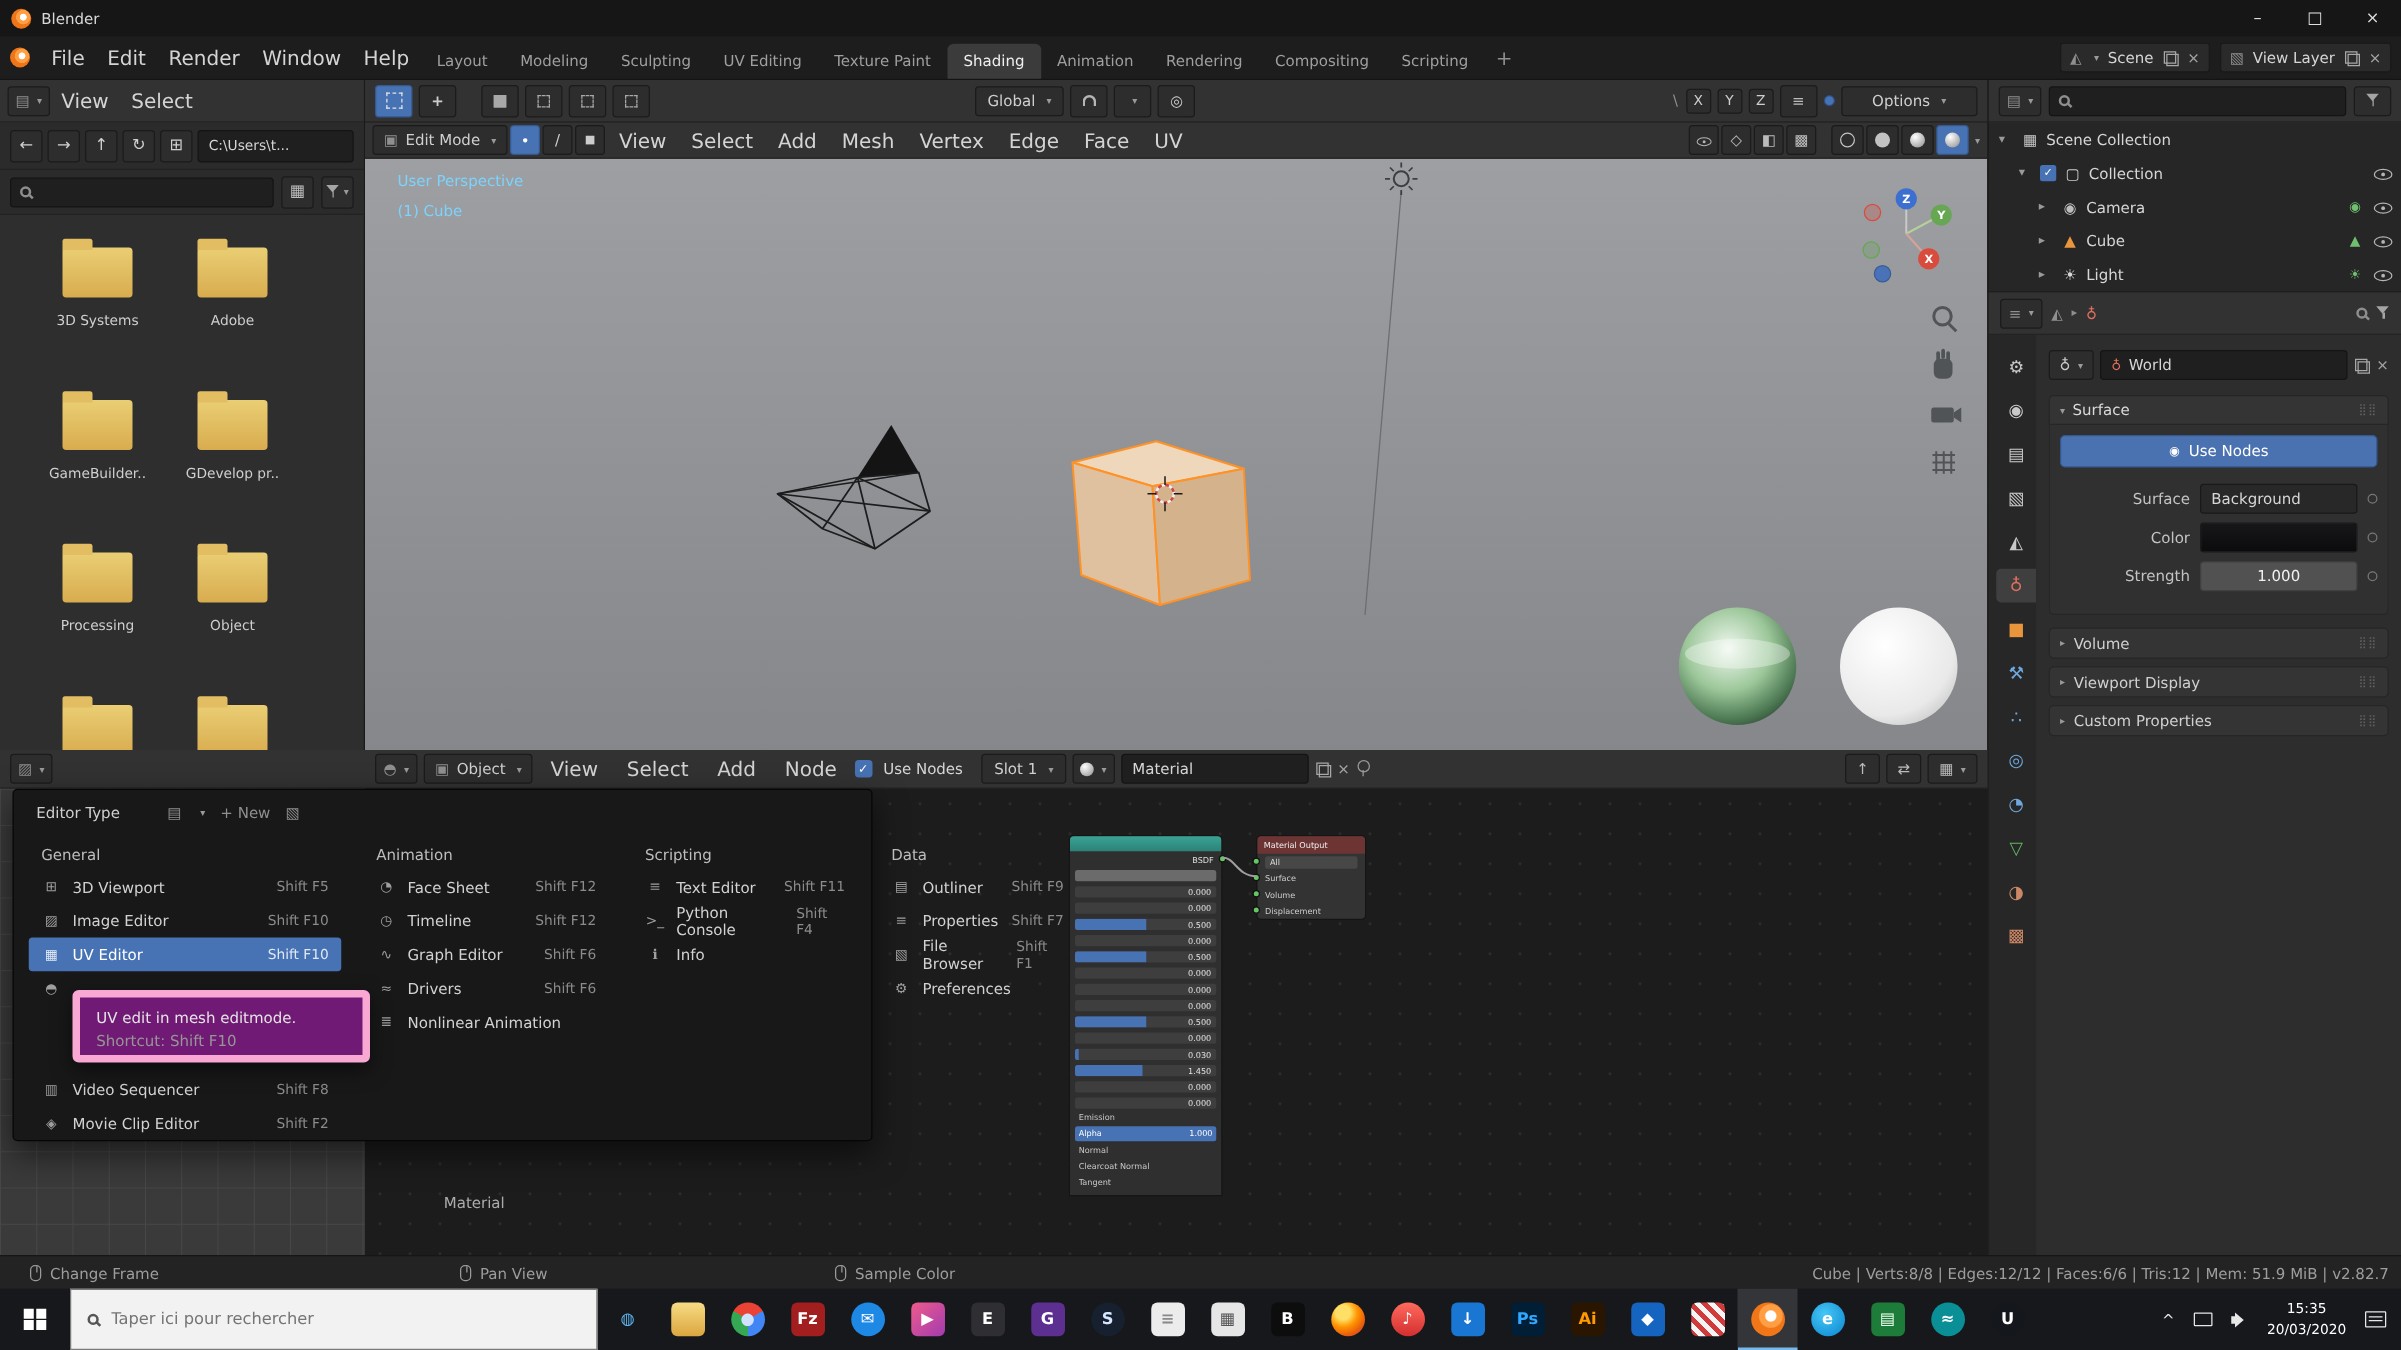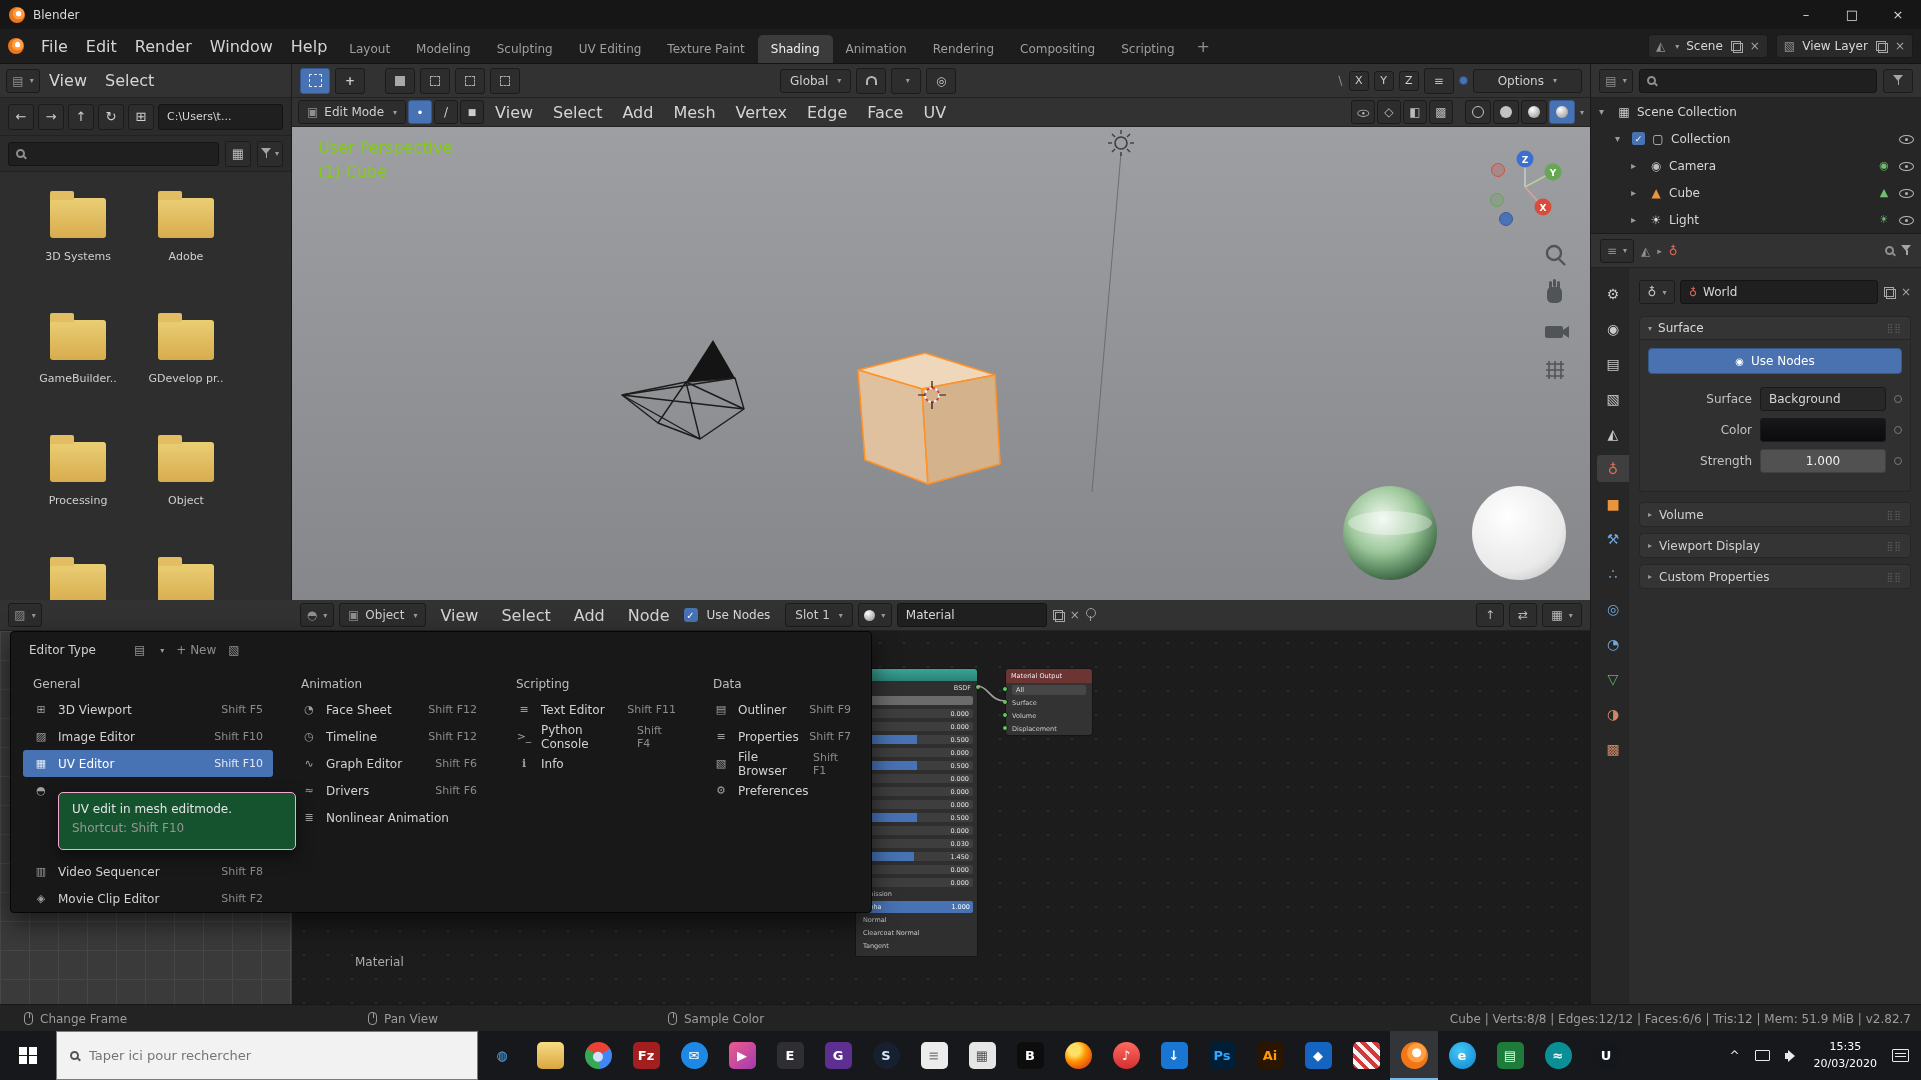--- a/index.html
+++ b/index.html
@@ -74,21 +74,21 @@
 .fico::before{content:"";position:absolute;top:-7px;left:0;width:24px;height:9px;background:#e2bd62;border-radius:2px 2px 0 0}
 .flab{margin-top:12px;font-size:11px;color:#cfcfcf;white-space:nowrap}
 
 
 #vp{position:absolute;left:292px;top:98px;width:1298px;height:502px;overflow:hidden}
 #vp-h{height:29px;display:flex;align-items:center;padding:0 6px;gap:2px}
 .modebtn{height:24px;padding:0 8px;gap:6px}
 .selmode{width:24px;height:24px}
 .selmode.act{background:#4772b3;border-color:#35588f}
 #vp-scene{position:absolute;left:0;top:29px}
-.vptxt{position:absolute;color:#84cc16;font-size:16px}
+.vptxt{position:absolute;color:#7dd3fc;font-size:12px}
 .shadebtn{width:26px;height:24px}
 .shadebtn.act{background:#4772b3;border-color:#35588f}
 .sc{width:12px;height:12px;border-radius:50%}
 .sc.w{border:1.5px solid #c3c3c3}
 .sc.s{background:#c3c3c3}
 .sc.m{background:radial-gradient(circle at 35% 30%,#fff,#8a8a8a)}
 
 
 #ol{position:absolute;left:1590px;top:64px;width:331px;height:169px;background:#262626;border-left:1px solid #1a1a1a}
 #ol-h{height:34px;display:flex;align-items:center;gap:6px;padding:0 8px}
@@ -141,34 +141,34 @@
 .sock{width:6px;height:6px;border-radius:50%;background:#63c763;border:1px solid #111;position:absolute;flex:none}
 .sock.out{right:-4px;top:3px}
 #out-node{position:absolute;left:713px;top:37px;width:88px;background:#333;border:1px solid #151515;border-radius:4px;}
 .on-title{height:14px;background:#6d3434;border-radius:3px 3px 0 0;color:#eee;font-size:6.5px;display:flex;align-items:center;padding:0 5px}
 .on-row{height:13px;display:flex;align-items:center;font-size:6.5px;color:#ccc;padding:0 6px;position:relative}
 .on-row .sock{left:-4px;top:3px}
 .on-row.dd span{background:#474747;border-radius:2px;flex:1;padding:1px 4px;color:#ddd}
 #wire{position:absolute;left:680px;top:48px;z-index:3}
 
 
-#emenu{position:absolute;left:10px;top:631px;width:862px;height:282px;background:#181818;border:1px solid #060606;border-radius:4px;box-shadow:0 10px 26px rgba(0,0,0,.55);z-index:50}
+#emenu{position:absolute;left:10px;top:631px;width:688px;height:282px;background:#181818;border:1px solid #060606;border-radius:4px;box-shadow:0 10px 26px rgba(0,0,0,.55);z-index:50}
 #em-title{height:36px;display:flex;align-items:center;gap:12px;padding:0 18px;color:#cfcfcf}
 .em-col{position:absolute;top:40px}
 #em-c1{left:12px;width:250px}
 #em-c2{left:280px;width:196px}
 #em-c3{left:495px;width:180px}
 #em-c4{left:692px;width:158px}
 .em-h{height:24px;display:flex;align-items:center;padding:0 10px;color:#bdbdbd}
 .em-i{height:27px;display:flex;align-items:center;gap:9px;padding:0 10px;border-radius:3px;color:#d2d2d2}
 .em-i.active{background:#4772b3;color:#fff}
 .em-ic{width:16px;text-align:center;color:#9f9f9f;font-size:11px;flex:none}
 .em-s{margin-left:auto;color:#8b8b8b;font-size:11px}
 .em-i.active .em-s,.em-i.active .em-ic{color:#dfe8f5}
-#tip{position:absolute;left:58px;top:792px;width:238px;height:58px;background:#14532d;border:1px solid #f9a8d4;border-radius:5px;z-index:60;padding:9px 13px;box-shadow:0 6px 16px rgba(0,0,0,.5)}
+#tip{position:absolute;left:58px;top:792px;width:238px;height:58px;background:#701a75;border:6px solid #f9a8d4;border-radius:5px;z-index:60;padding:9px 13px;box-shadow:0 6px 16px rgba(0,0,0,.5)}
 #tip .t1{color:#e4e4e4}
 #tip .t2{color:#969696;margin-top:5px}
 
 
 #status{position:absolute;left:0;top:1004px;width:1921px;height:27px;background:#232323;border-top:1px solid #161616}
 .hint{position:absolute;top:0;height:27px;display:flex;align-items:center;gap:7px;color:#9d9d9d}
 #stats{position:absolute;right:10px;top:0;height:27px;display:flex;align-items:center;color:#9d9d9d}
 
 
 #task{position:absolute;left:0;top:1031px;width:1921px;height:49px;background:#16181c;display:flex;align-items:stretch;z-index:100}

